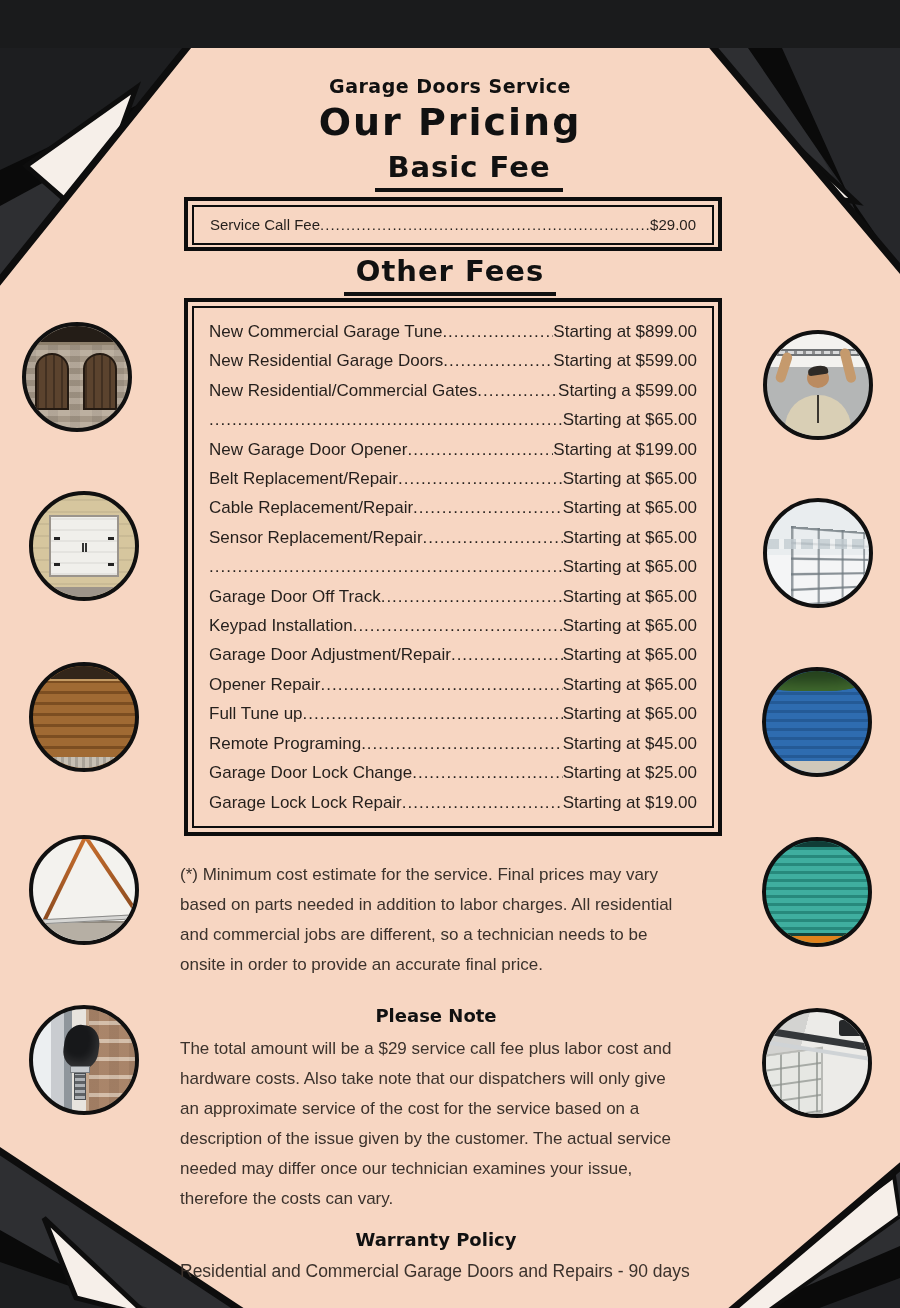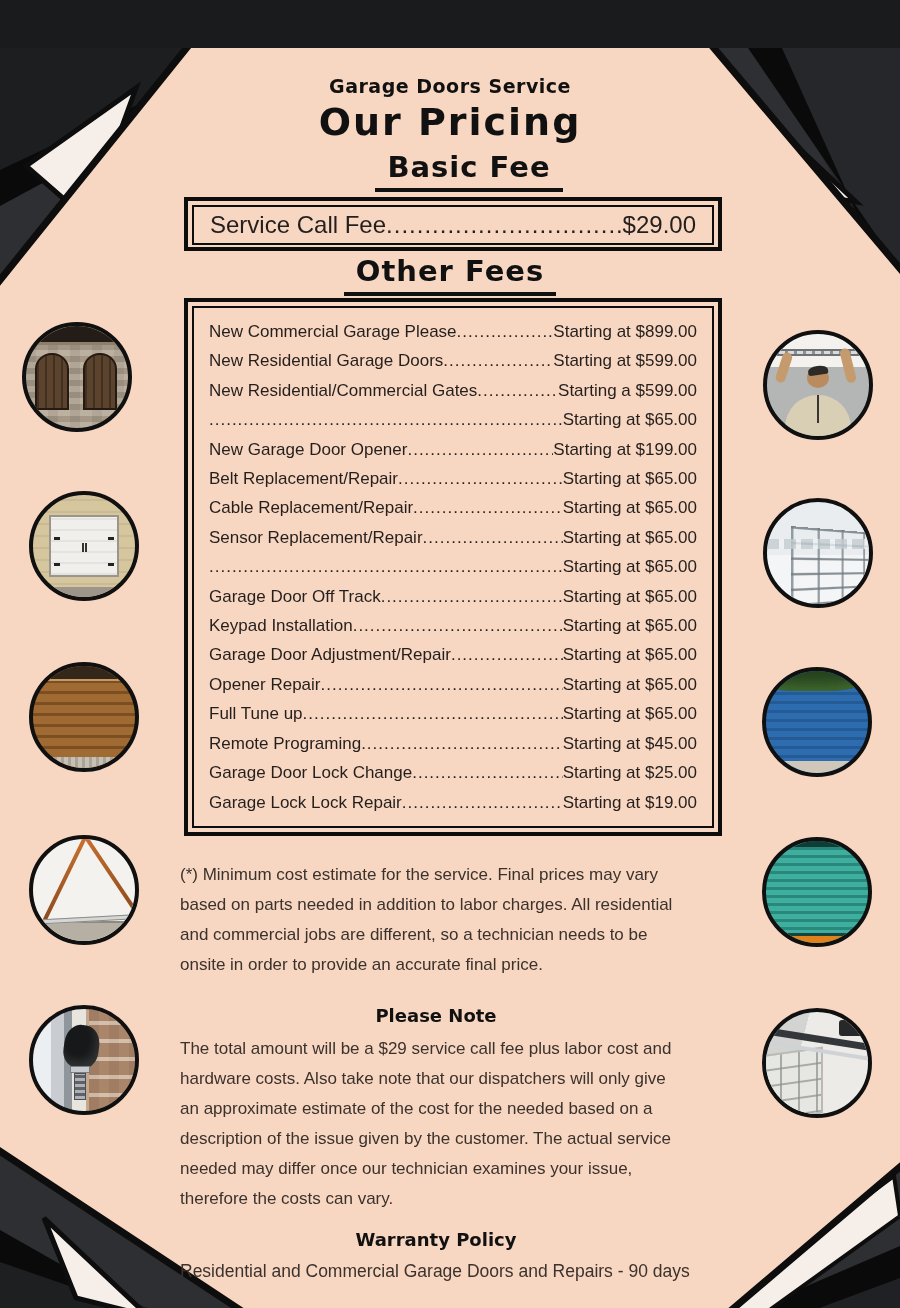--- a/index.html
+++ b/index.html
@@ -30,21 +30,21 @@
   .heading-other{top:205px;}
 
   
   .fee-box{position:absolute;left:184px;width:538px;border:4px solid var(--black);box-sizing:border-box;}
   .fee-box .inner{margin:4px;border:2px solid var(--black);}
   .basic-box{top:149px;height:54px;}
   .basic-box .inner{padding:7px 16px;}
   .other-box{top:250px;height:538px;}
   .other-box .inner{padding:9px 15px;}
   .fee-row{display:flex;align-items:baseline;line-height:29.4px;font-size:17px;color:#241f1c;}
-  .basic-box .fee-row{font-size:24px;line-height:22px;}
+  .basic-box .fee-row{font-size:15px;line-height:22px;}
   .fee-row .lbl,.fee-row .price{white-space:nowrap;flex:0 0 auto;}
   .fee-row .dots{flex:1 1 0;min-width:0;overflow:hidden;white-space:nowrap;letter-spacing:1px;}
 
   
   .para{left:180px;width:575px;font-size:17px;line-height:30px;color:var(--body);}
   .pline{white-space:nowrap;}
   .note-para{top:812px;}
   .mini-heading{left:180px;width:512px;text-align:center;font:bold 18px/24px "DejaVu Sans",sans-serif;color:var(--ink);}
   .please-heading{top:956px;}
   .please-para{top:986px;}
@@ -202,21 +202,21 @@
     </div>
   </div>
 
   <div class="abs center section-heading heading-other">
     <span>Other Fees</span>
   </div>
 
   <div class="fee-box other-box">
     <div class="inner">
         <div class="fee-row">
-          <span class="lbl">New Commercial Garage Please</span>
+          <span class="lbl">New Commercial Garage Tune</span>
           <span class="dots">....................................................................................................................................................................................................................................................................</span>
           <span class="price">Starting at $899.00</span>
         </div>
         <div class="fee-row">
           <span class="lbl">New Residential Garage Doors</span>
           <span class="dots">....................................................................................................................................................................................................................................................................</span>
           <span class="price">Starting at $599.00</span>
         </div>
         <div class="fee-row">
           <span class="lbl">New Residential/Commercial Gates</span>
@@ -298,21 +298,21 @@
 
   <div class="abs para note-para">
       <div class="pline">(*) Minimum cost estimate for the service. Final prices may vary</div>
       <div class="pline">based on parts needed in addition to labor charges. All residential</div>
       <div class="pline">and commercial jobs are different, so a technician needs to be</div>
       <div class="pline">onsite in order to provide an accurate final price.</div>
     </div>
   <div class="abs para please-para">
       <div class="pline">The total amount will be a $29 service call fee plus labor cost and</div>
       <div class="pline">hardware costs. Also take note that our dispatchers will only give</div>
-      <div class="pline">an approximate estimate of the cost for the needed based on a</div>
+      <div class="pline">an approximate service of the cost for the service based on a</div>
       <div class="pline">description of the issue given by the customer. The actual service</div>
       <div class="pline">needed may differ once our technician examines your issue,</div>
       <div class="pline">therefore the costs can vary.</div>
     </div>
 
   <div class="abs mini-heading warranty-heading">Warranty Policy</div>
   <div class="abs warranty-line">Residential and Commercial Garage Doors and Repairs - 90 days</div>
 
   <div class="circle c-l1">
     <div class="roof"></div>

